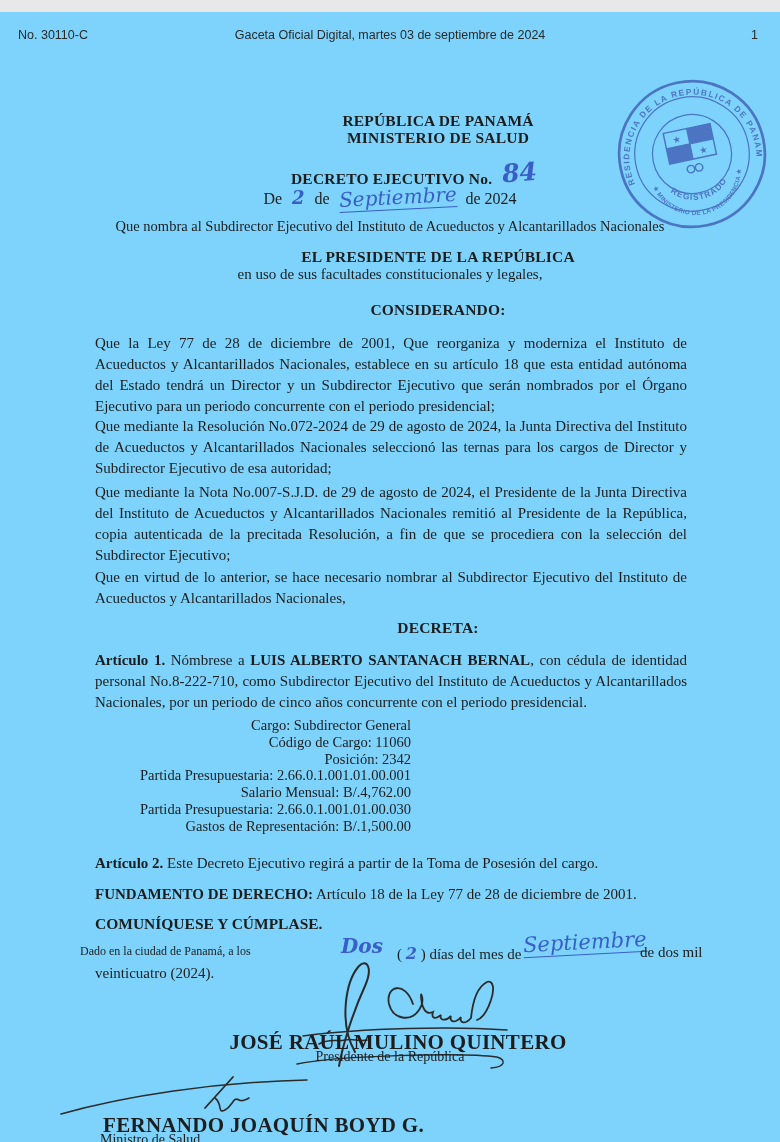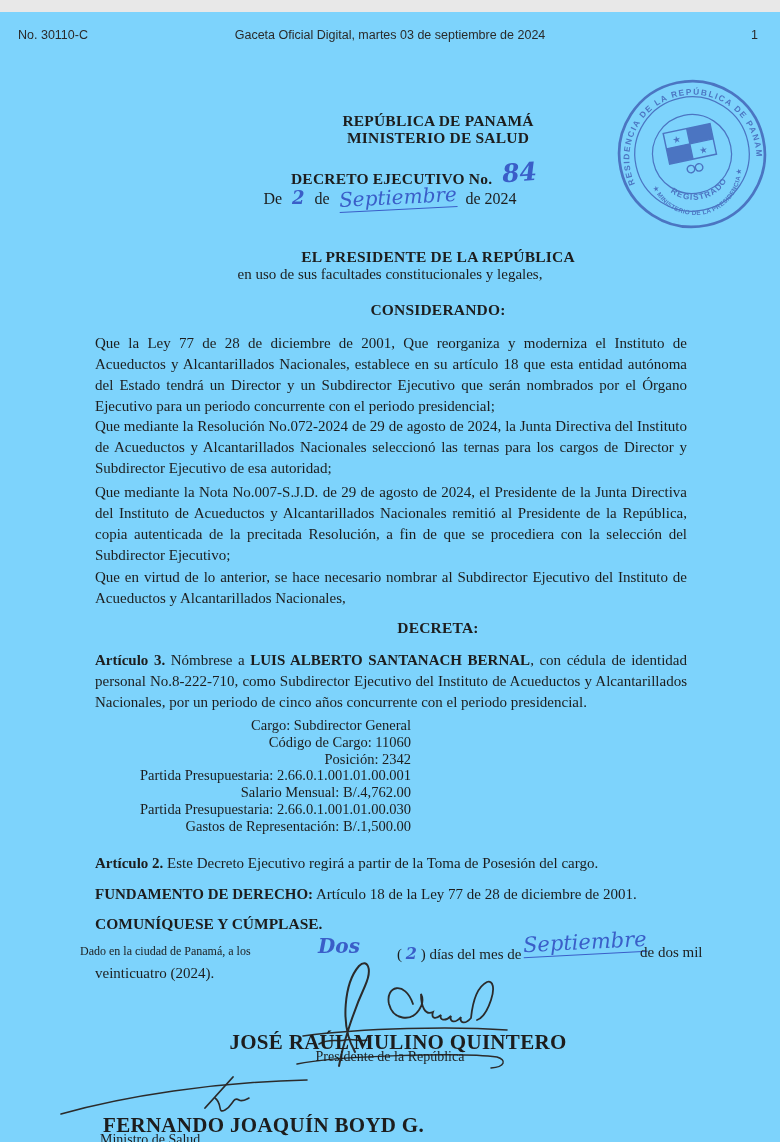--- a/index.html
+++ b/index.html
@@ -76,35 +76,36 @@
   </div>
 
   <div class="abs center" style="top:173px; font-size:16px;">
     <span>De</span>
     <span class="hand" style="font-size:18px; font-weight:bold; margin:0 6px;">2</span>
     <span>de</span>
     <span class="hand" style="display:inline-block; font-size:20px; transform:rotate(-3deg); margin:0 5px; border-bottom:1.5px solid #3a5ec8;">Septiembre</span>
     <span>de 2024</span>
   </div>
 
+  <div class="abs center" style="top:206px; font-size:14.5px;">Que nombra al Subdirector Ejecutivo del Instituto de Acueductos y Alcantarillados Nacionales</div>
 
   <div class="abs center heading" style="top:236px;">EL PRESIDENTE DE LA REPÚBLICA</div>
   <div class="abs center" style="top:254px; font-size:15px;">en uso de sus facultades constitucionales y legales,</div>
 
   <div class="abs center heading" style="top:289px;">CONSIDERANDO:</div>
 
   <div class="abs body-par" style="top:321px;">Que la Ley 77 de 28 de diciembre de 2001, Que reorganiza y moderniza el Instituto de Acueductos y Alcantarillados Nacionales, establece en su artículo 18 que esta entidad autónoma del Estado tendrá un Director y un Subdirector Ejecutivo que serán nombrados por el Órgano Ejecutivo para un periodo concurrente con el periodo presidencial;</div>
   <div class="abs body-par" style="top:404px;">Que mediante la Resolución No.072-2024 de 29 de agosto de 2024, la Junta Directiva del Instituto de Acueductos y Alcantarillados Nacionales seleccionó las ternas para los cargos de Director y Subdirector Ejecutivo de esa autoridad;</div>
   <div class="abs body-par" style="top:470px;">Que mediante la Nota No.007-S.J.D. de 29 de agosto de 2024, el Presidente de la Junta Directiva del Instituto de Acueductos y Alcantarillados Nacionales remitió al Presidente de la República, copia autenticada de la precitada Resolución, a fin de que se procediera con la selección del Subdirector Ejecutivo;</div>
   <div class="abs body-par" style="top:555px;">Que en virtud de lo anterior, se hace necesario nombrar al Subdirector Ejecutivo del Instituto de Acueductos y Alcantarillados Nacionales,</div>
 
   <div class="abs center heading" style="top:607px;">DECRETA:</div>
 
   <div class="abs body-par" style="top:638px;">
-    <span class="bold">Artículo 3.</span><span> Nómbrese a </span><span class="bold">LUIS ALBERTO SANTANACH BERNAL</span><span>, con cédula de identidad personal No.8-222-710, como Subdirector Ejecutivo del Instituto de Acueductos y Alcantarillados Nacionales, por un periodo de cinco años concurrente con el periodo presidencial.</span>
+    <span class="bold">Artículo 1.</span><span> Nómbrese a </span><span class="bold">LUIS ALBERTO SANTANACH BERNAL</span><span>, con cédula de identidad personal No.8-222-710, como Subdirector Ejecutivo del Instituto de Acueductos y Alcantarillados Nacionales, por un periodo de cinco años concurrente con el periodo presidencial.</span>
   </div>
 
   <div class="abs" style="left:140px; top:705px;">
     <div class="details-line">Cargo: Subdirector General</div>
     <div class="details-line">Código de Cargo: 11060</div>
     <div class="details-line">Posición: 2342</div>
     <div class="details-line">Partida Presupuestaria: 2.66.0.1.001.01.00.001</div>
     <div class="details-line">Salario Mensual: B/.4,762.00</div>
     <div class="details-line">Partida Presupuestaria: 2.66.0.1.001.01.00.030</div>
     <div class="details-line">Gastos de Representación: B/.1,500.00</div>
@@ -114,21 +115,21 @@
     <span class="bold">Artículo 2.</span><span>  Este Decreto Ejecutivo regirá a partir de la Toma de Posesión del cargo.</span>
   </div>
 
   <div class="abs body-par" style="top:872px; text-align:left;">
     <span class="bold">FUNDAMENTO DE DERECHO:</span><span> Artículo 18 de la Ley 77 de 28 de diciembre de 2001.</span>
   </div>
 
   <div class="abs bold" style="left:95px; top:903px; font-size:15.5px;">COMUNÍQUESE Y CÚMPLASE.</div>
 
   <div class="abs" style="left:80px; top:932px; font-size:12px;">Dado en la ciudad de Panamá, a los</div>
-  <div class="abs hand" style="left:318px; top:922px; font-size:20px; font-weight:bold;">Dos</div>
+  <div class="abs hand" style="left:341px; top:922px; font-size:20px; font-weight:bold;">Dos</div>
   <div class="abs" style="left:397px; top:932px; font-size:15px;">
     <span>( </span><span class="hand" style="font-weight:bold; font-size:16px;">2</span><span> ) días del mes de</span>
   </div>
   <div class="abs hand" style="left:523px; top:918px; font-size:21px; transform:rotate(-3deg); border-bottom:1.5px solid #3a5ec8;">Septiembre</div>
   <div class="abs" style="left:640px; top:932px; font-size:15px;">de dos mil</div>
   <div class="abs" style="left:95px; top:953px; font-size:15px;">veinticuatro (2024).</div>
 
   <svg class="abs ink" style="left:293px; top:948px;" width="222" height="112" viewBox="0 0 222 112">
     <path d="M62,92 C46,64 52,22 66,6 C74,-2 80,8 72,26 C60,52 50,84 46,106" stroke-width="2"></path>
     <path d="M26,84 C36,78 44,82 52,80 C60,78 66,82 74,80" stroke-width="1.6"></path>

